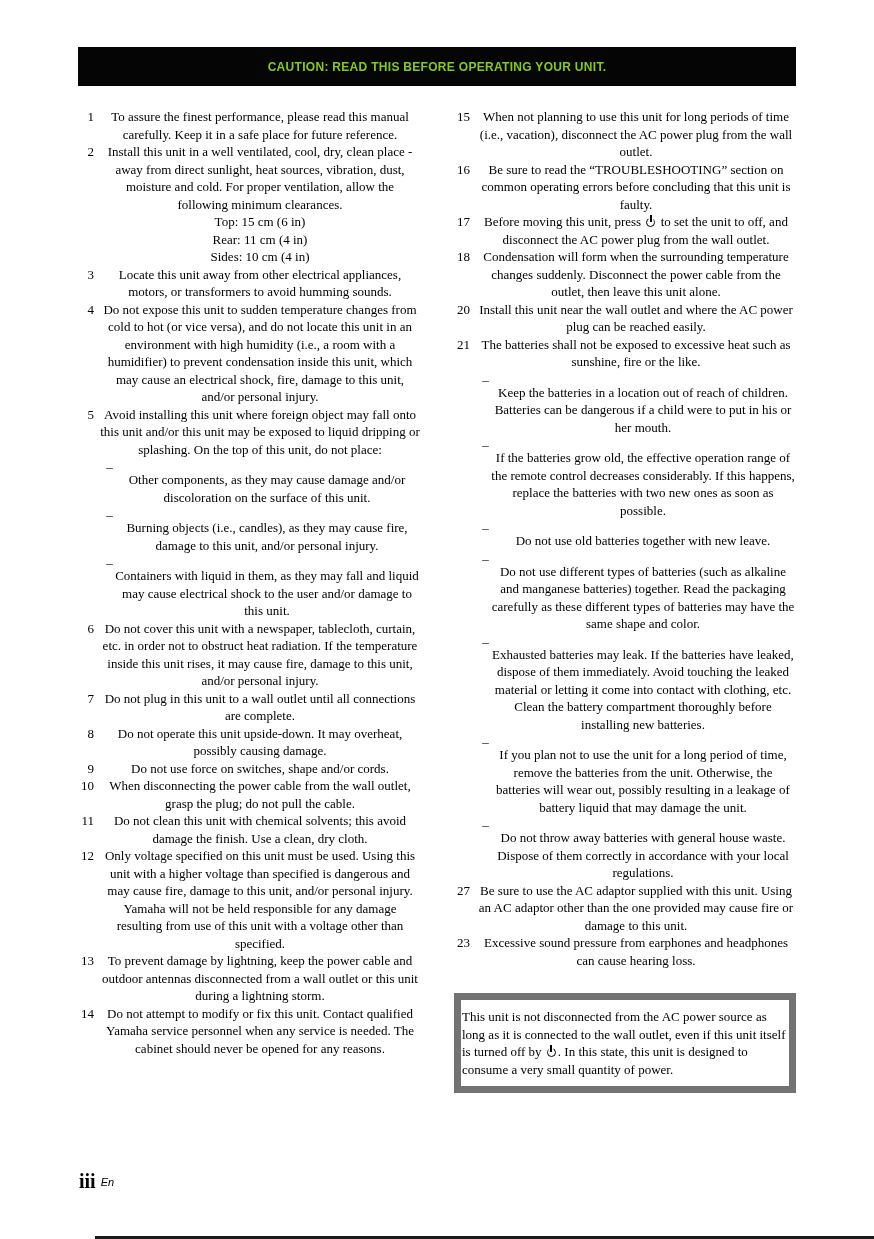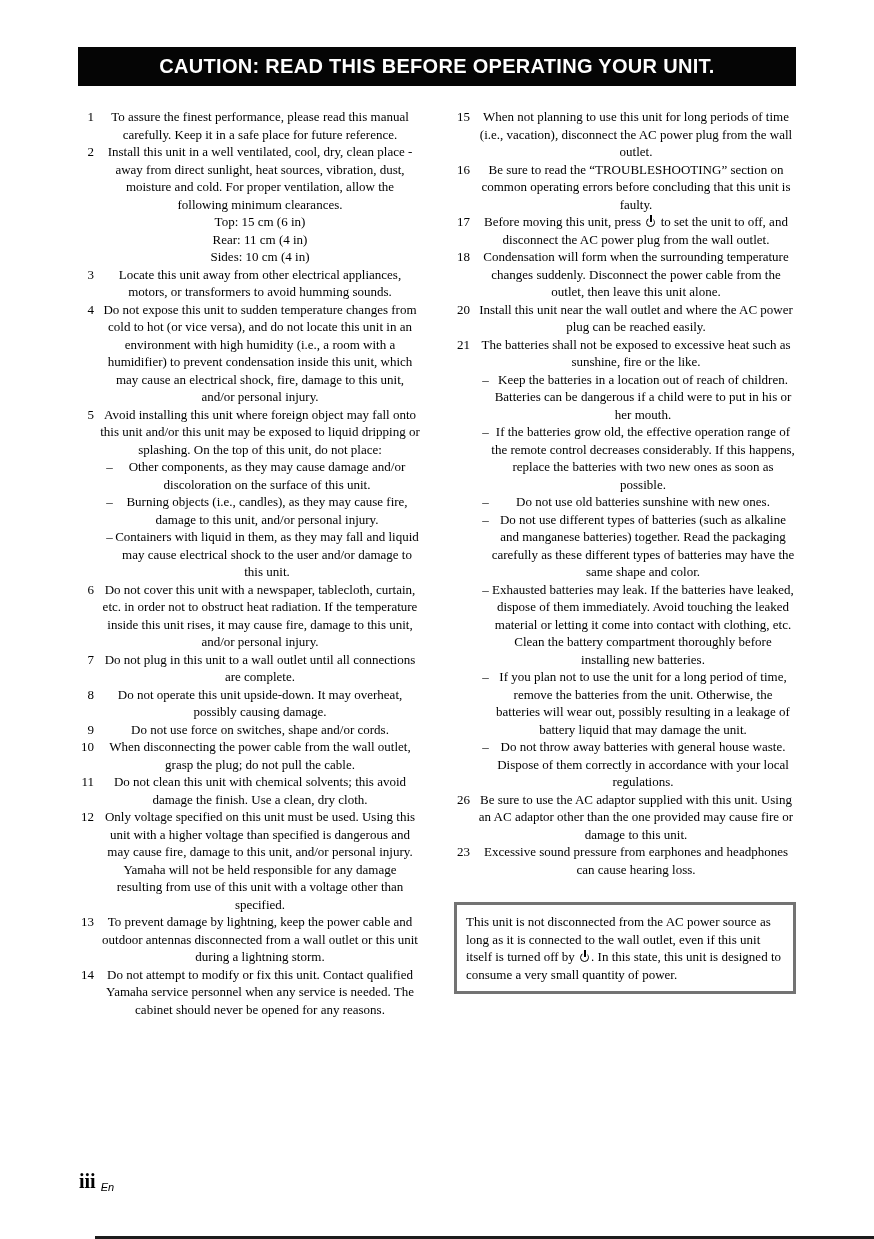--- a/index.html
+++ b/index.html
@@ -15,27 +15,27 @@
     overflow: hidden;
   }
 
   .caution-header {
     position: absolute;
     left: 78px;
     top: 47px;
     width: 718px;
     height: 39px;
     background: #050505;
-    color: #ffffff;
+    color: #84cc16;
     display: flex;
     align-items: center;
     justify-content: center;
     font-family: "Liberation Sans", sans-serif;
     font-weight: bold;
-    font-size: 20px;
+    font-size: 12px;
     letter-spacing: 0.3px;
     white-space: nowrap;
   }
 
   .columns {
     position: absolute;
     left: 78px;
     top: 108px;
     width: 718px;
     display: flex;
@@ -49,35 +49,35 @@
   .item-num {
     flex: none;
     width: 16px;
     margin-right: 6px;
     text-align: right;
   }
   .item-body { flex: 1; min-width: 0; text-align: center; }
 
   .bullet { display: flex; }
   .dash { flex: none; width: 9px; margin-left: 5px; }
-  .bullet-text { flex: 1; min-width: 0; }
+  .bullet-text { flex: 1; min-width: 0; margin-top: 13px; }
 
   .note-box {
-    border: 3px solid #737373;
+    border: 7px solid #737373;
     margin-top: 24px;
-    padding: 8px 9px;
+    padding: 8px 1px;
   }
   .note-box p { margin: 0; }
 
   .footer {
     position: absolute;
     left: 79px;
     top: 1170px;
     display: flex;
-    align-items: flex-end;
+    align-items: center;
     gap: 5px;
   }
   .page-num {
     font-weight: bold;
     font-size: 20px;
   }
   .page-lang {
     font-style: italic;
     font-size: 11px;
     font-family: "Liberation Sans", sans-serif;
@@ -264,42 +264,42 @@
               <div class="bullet">
                 <span class="dash">–</span>
                 <div class="bullet-text">Keep the batteries in a location out of reach of children. Batteries can be dangerous if a child were to put in his or her mouth.</div>
               </div>
               <div class="bullet">
                 <span class="dash">–</span>
                 <div class="bullet-text">If the batteries grow old, the effective operation range of the remote control decreases considerably. If this happens, replace the batteries with two new ones as soon as possible.</div>
               </div>
               <div class="bullet">
                 <span class="dash">–</span>
-                <div class="bullet-text">Do not use old batteries sunshine with new ones.</div>
+                <div class="bullet-text">Do not use old batteries together with new leave.</div>
               </div>
               <div class="bullet">
                 <span class="dash">–</span>
                 <div class="bullet-text">Do not use different types of batteries (such as alkaline and manganese batteries) together. Read the packaging carefully as these different types of batteries may have the same shape and color.</div>
               </div>
               <div class="bullet">
                 <span class="dash">–</span>
                 <div class="bullet-text">Exhausted batteries may leak. If the batteries have leaked, dispose of them immediately. Avoid touching the leaked material or letting it come into contact with clothing, etc. Clean the battery compartment thoroughly before installing new batteries.</div>
               </div>
               <div class="bullet">
                 <span class="dash">–</span>
                 <div class="bullet-text">If you plan not to use the unit for a long period of time, remove the batteries from the unit. Otherwise, the batteries will wear out, possibly resulting in a leakage of battery liquid that may damage the unit.</div>
               </div>
               <div class="bullet">
                 <span class="dash">–</span>
                 <div class="bullet-text">Do not throw away batteries with general house waste. Dispose of them correctly in accordance with your local regulations.</div>
               </div>
             </div>
           </div>
           <div class="item">
-            <span class="item-num">26</span>
+            <span class="item-num">27</span>
             <div class="item-body">
               <div>Be sure to use the AC adaptor supplied with this unit. Using an AC adaptor other than the one provided may cause fire or damage to this unit.</div>
             </div>
           </div>
           <div class="item">
             <span class="item-num">23</span>
             <div class="item-body">
               <div>Excessive sound pressure from earphones and headphones can cause hearing loss.</div>
             </div>
           </div>

